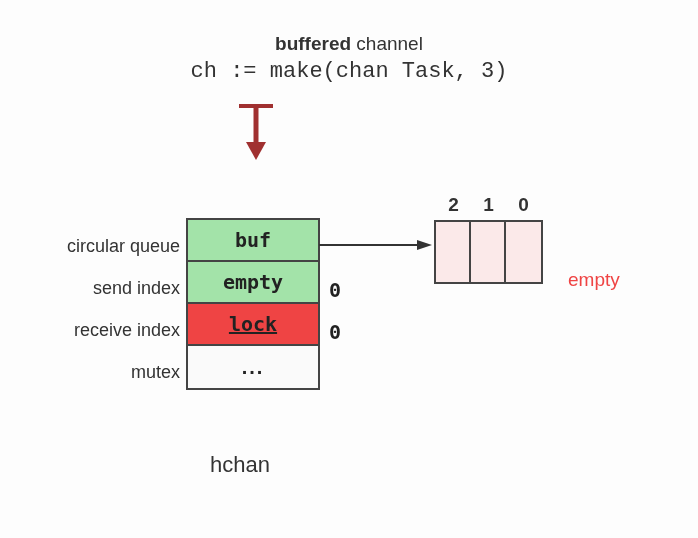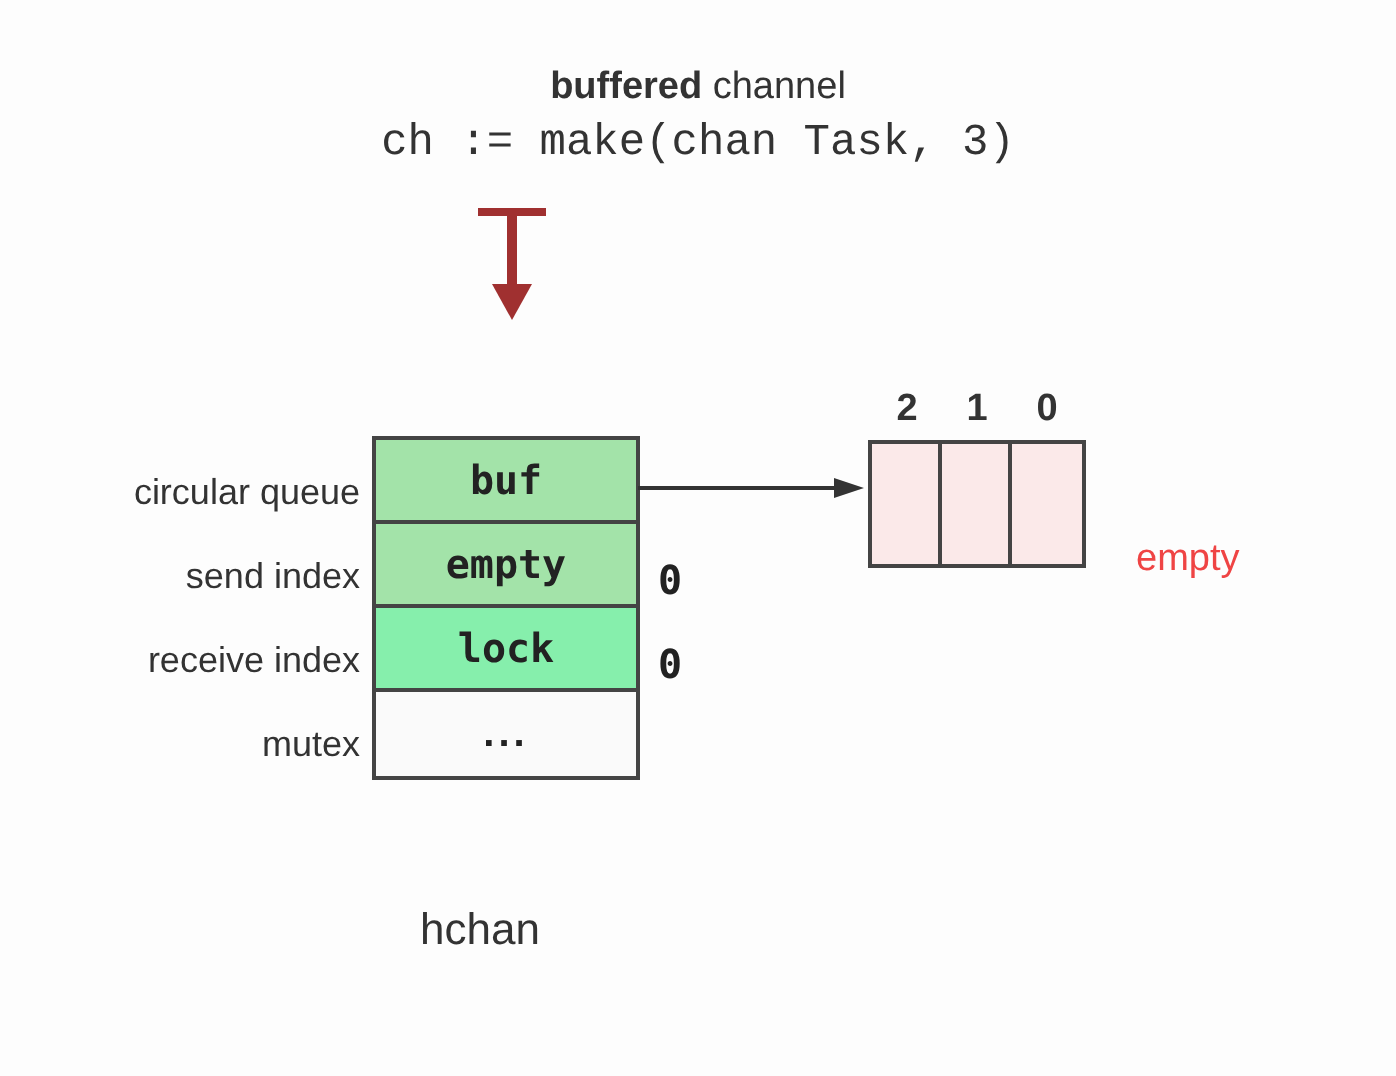--- a/index.html
+++ b/index.html
@@ -80,21 +80,22 @@
       font-family: "Lucida Console", monospace;
       color: #222;
     }
     .struct-row:last-child {
       border-bottom: none;
     }
     .green {
       background: #a3e3a9;
     }
     .purple {
-      background: #86efac;
+      background: #ef4444;
+      text-decoration: underline;
     }
     .white {
       background: #fafafa;
       font-family: Verdana, sans-serif;
       letter-spacing: 2px;
     }
     .index-values {
       position: absolute;
       left: 329px;
       top: 269px;

